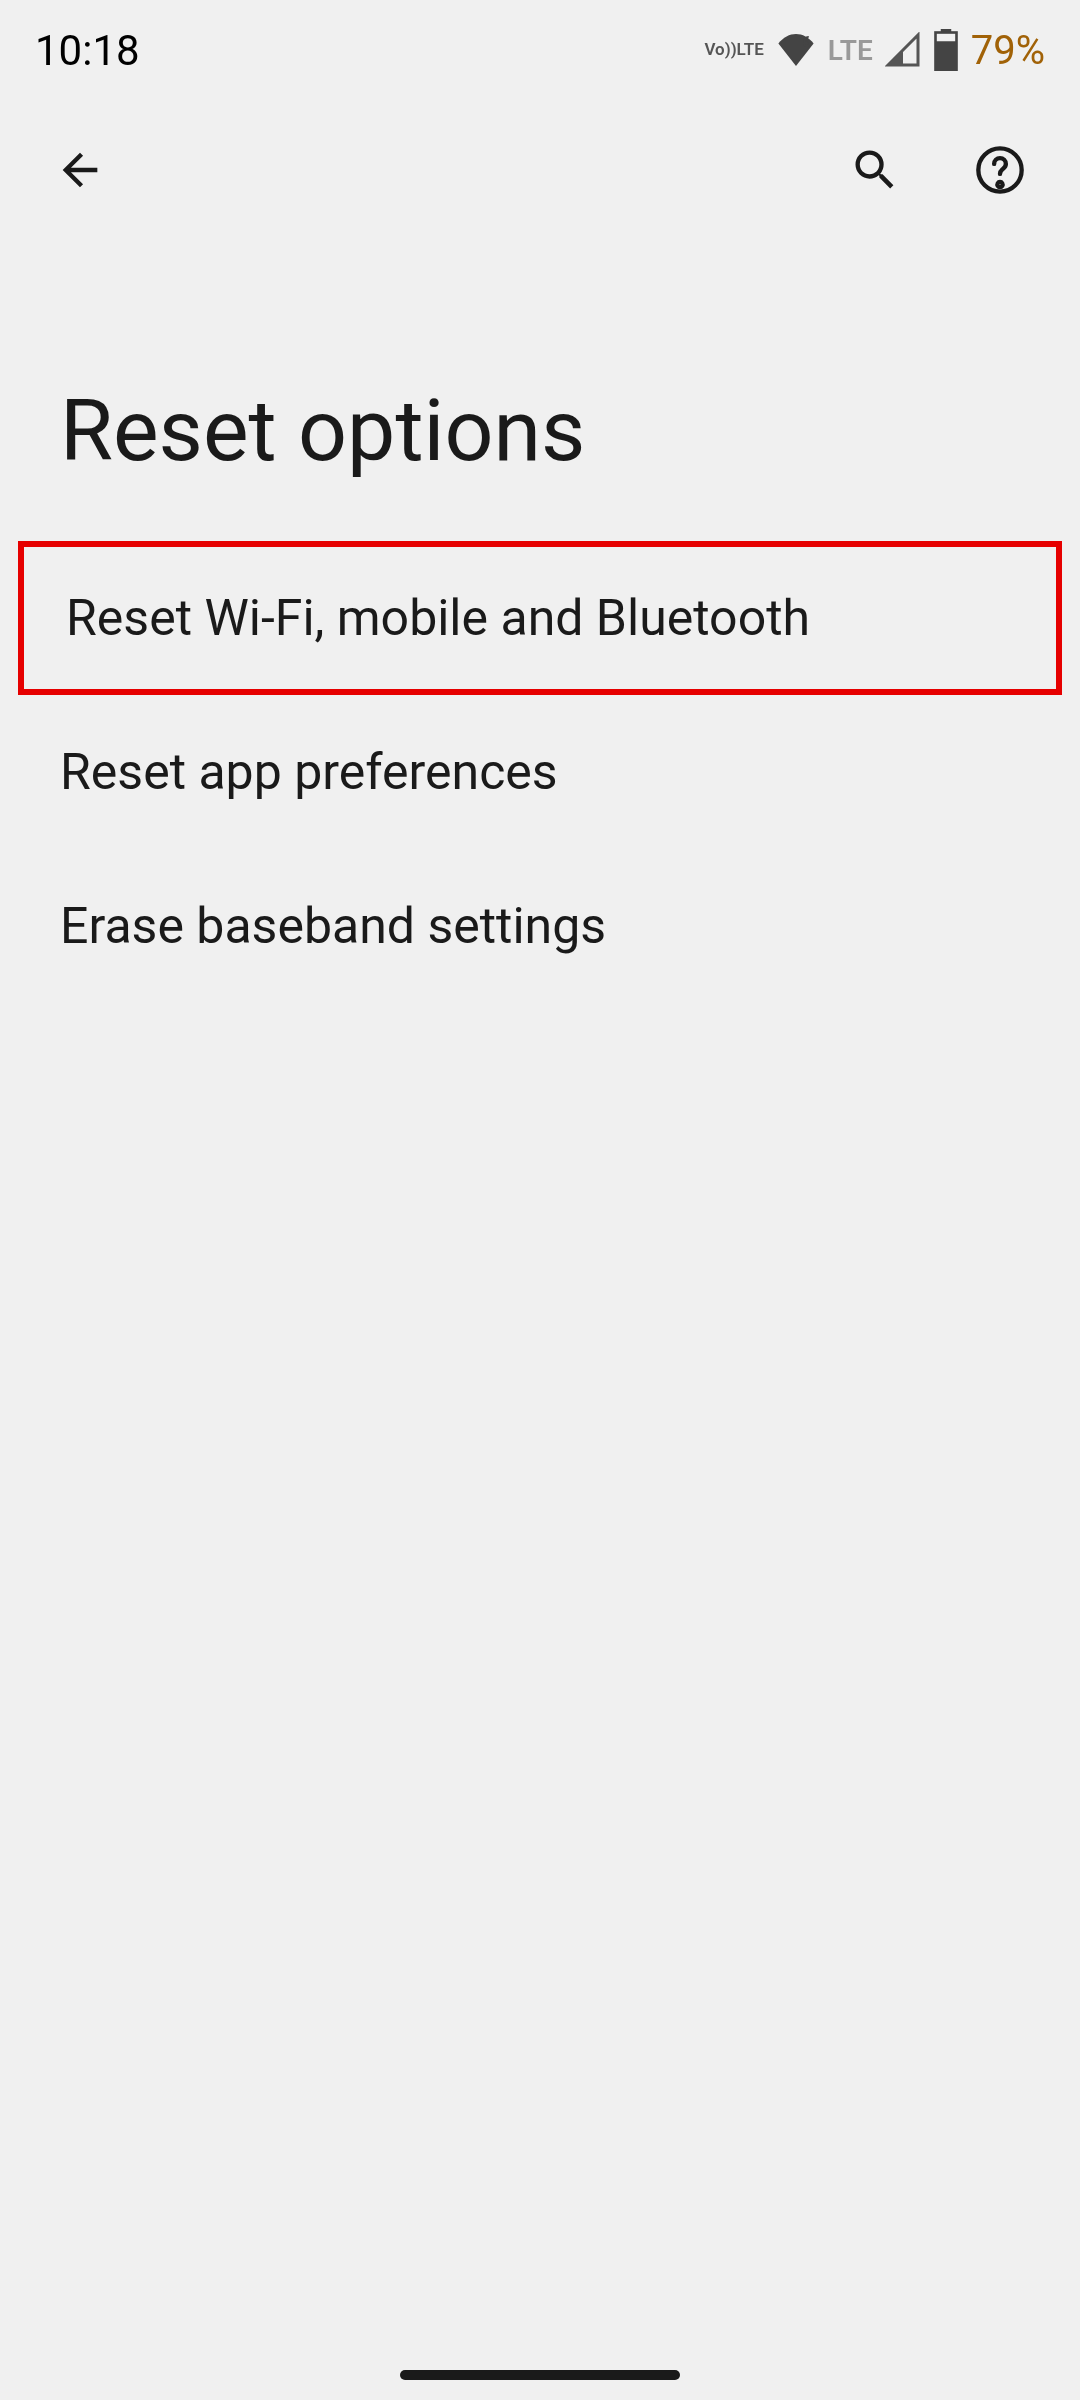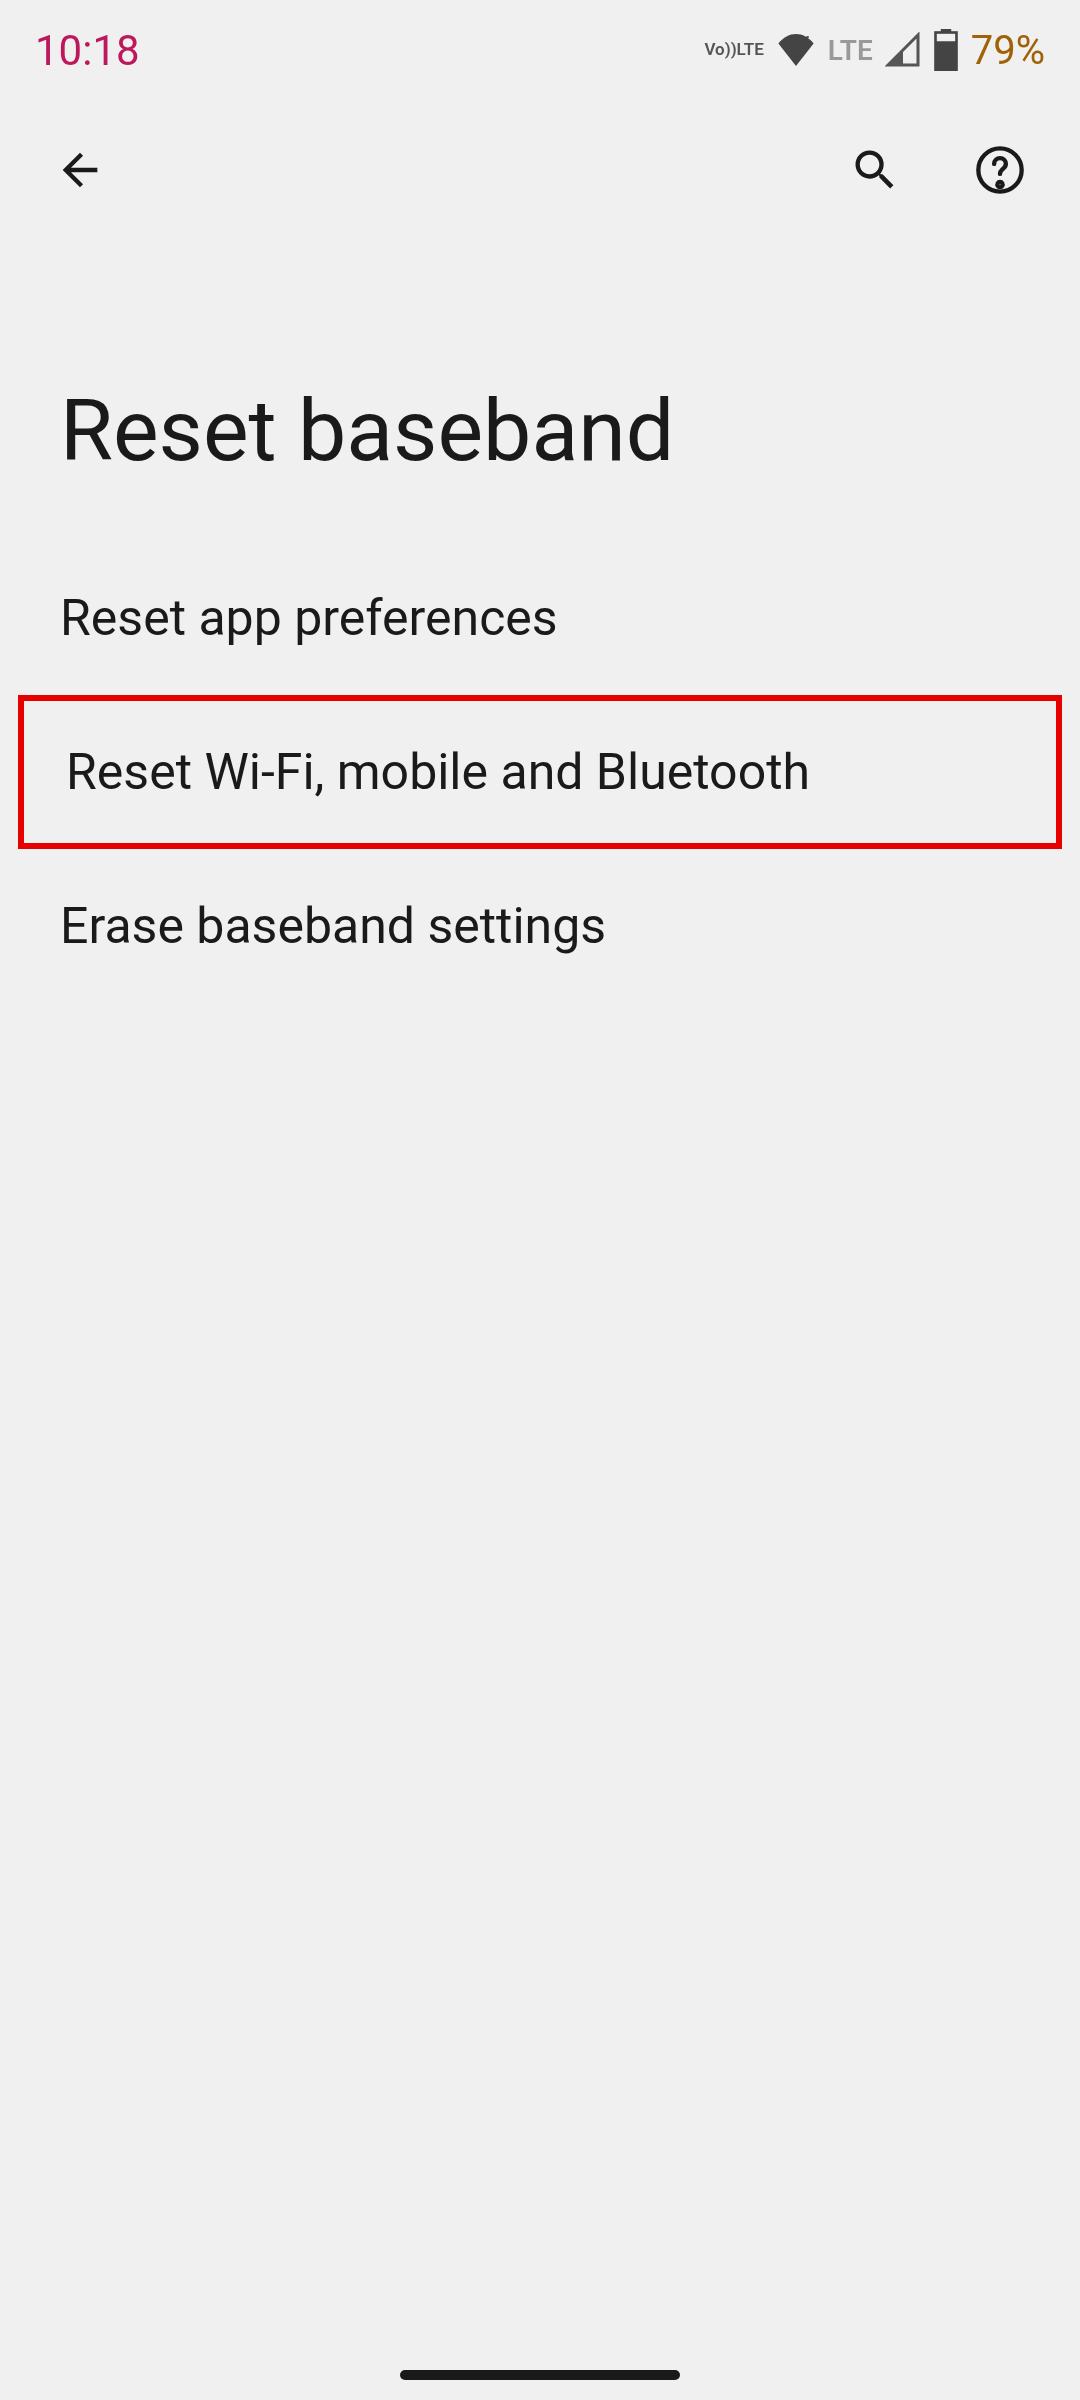--- a/index.html
+++ b/index.html
@@ -19,21 +19,21 @@
     .status-bar {
       height: 100px;
       display: flex;
       align-items: center;
       justify-content: space-between;
       padding: 0 35px;
     }
     .status-time {
       font-size: 42px;
       font-weight: 400;
-      color: #be185d;
+      color: #000000;
     }
     .status-right {
       display: flex;
       align-items: center;
       gap: 12px;
     }
     .status-icon {
       display: inline-flex;
       align-items: center;
       color: #555;
@@ -158,27 +158,27 @@
     <div class="icon-btn">
       <svg width="52" height="52" viewBox="0 0 24 24">
         <path d="M12 2C6.48 2 2 6.48 2 12s4.48 10 10 10 10-4.48 10-10S17.52 2 12 2zm0 18c-4.41 0-8-3.59-8-8s3.59-8 8-8 8 3.59 8 8-3.59 8-8 8zm1-4h-2v2h2v-2zm-2.61-9.19c-1.04.37-1.88 1.21-2.25 2.25-.13.37.16.74.55.74h.56c.31 0 .56-.22.65-.52.24-.78.93-1.36 1.76-1.26.79.1 1.34.85 1.34 1.65 0 1.1-1.5 1.5-2 2.83V14h2v-.5c0-1 2-1.5 2-3.5 0-1.76-1.48-3.18-3.25-3-.62.06-1.21.29-1.72.61-.23.15-.13.51.13.51.08 0 .16-.3.23-.08z" fill="none"></path>
         <circle cx="12" cy="12" r="10" fill="none" stroke="#1a1a1a" stroke-width="2"></circle>
         <path d="M12 17.5 a1.2 1.2 0 1 0 0.001 0 M9.3 9.2 c0-1.5 1.2-2.7 2.7-2.7 s2.7 1.2 2.7 2.7 c0 1.3-0.8 1.8-1.6 2.5 c-0.7 0.6-1.1 1-1.1 2.1" fill="none" stroke="#1a1a1a" stroke-width="2" stroke-linecap="round"></path>
       </svg>
     </div>
   </div>
 </div>
 
-<h1 class="page-title">Reset baseband</h1>
+<h1 class="page-title">Reset options</h1>
 
 <div class="options-list">
+  <div class="option-item highlighted">
+    <span>Reset Wi-Fi, mobile and Bluetooth</span>
+  </div>
   <div class="option-item">
     <span>Reset app preferences</span>
-  </div>
-  <div class="option-item highlighted">
-    <span>Reset Wi-Fi, mobile and Bluetooth</span>
   </div>
   <div class="option-item">
     <span>Erase baseband settings</span>
   </div>
 </div>
 
 <div class="nav-bar"></div>
 
 </body></html>

